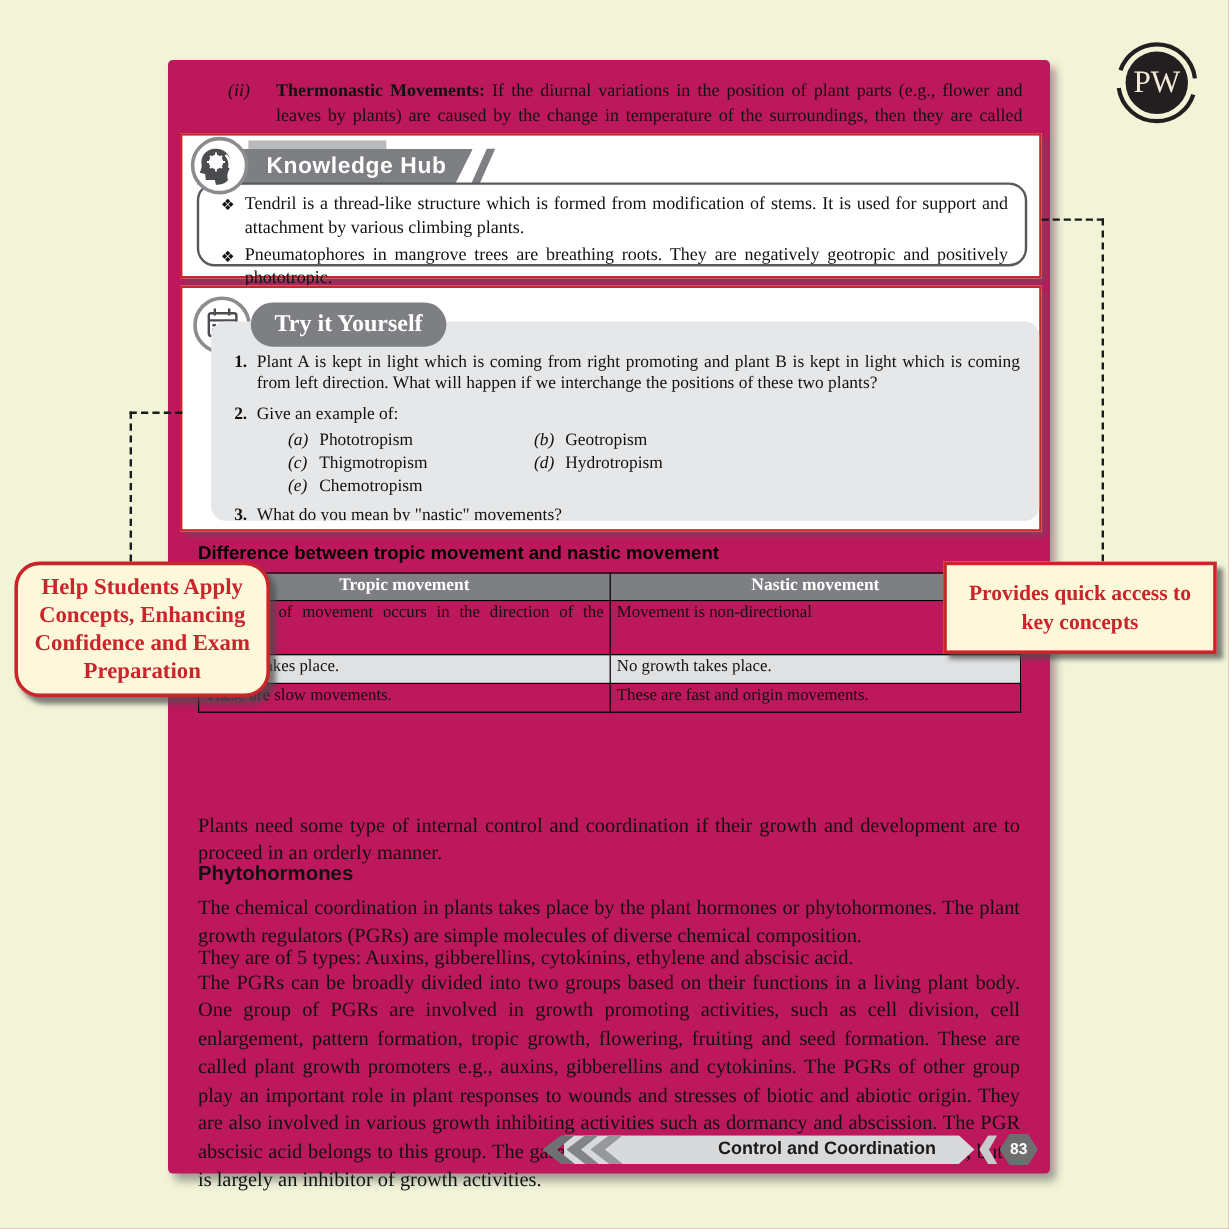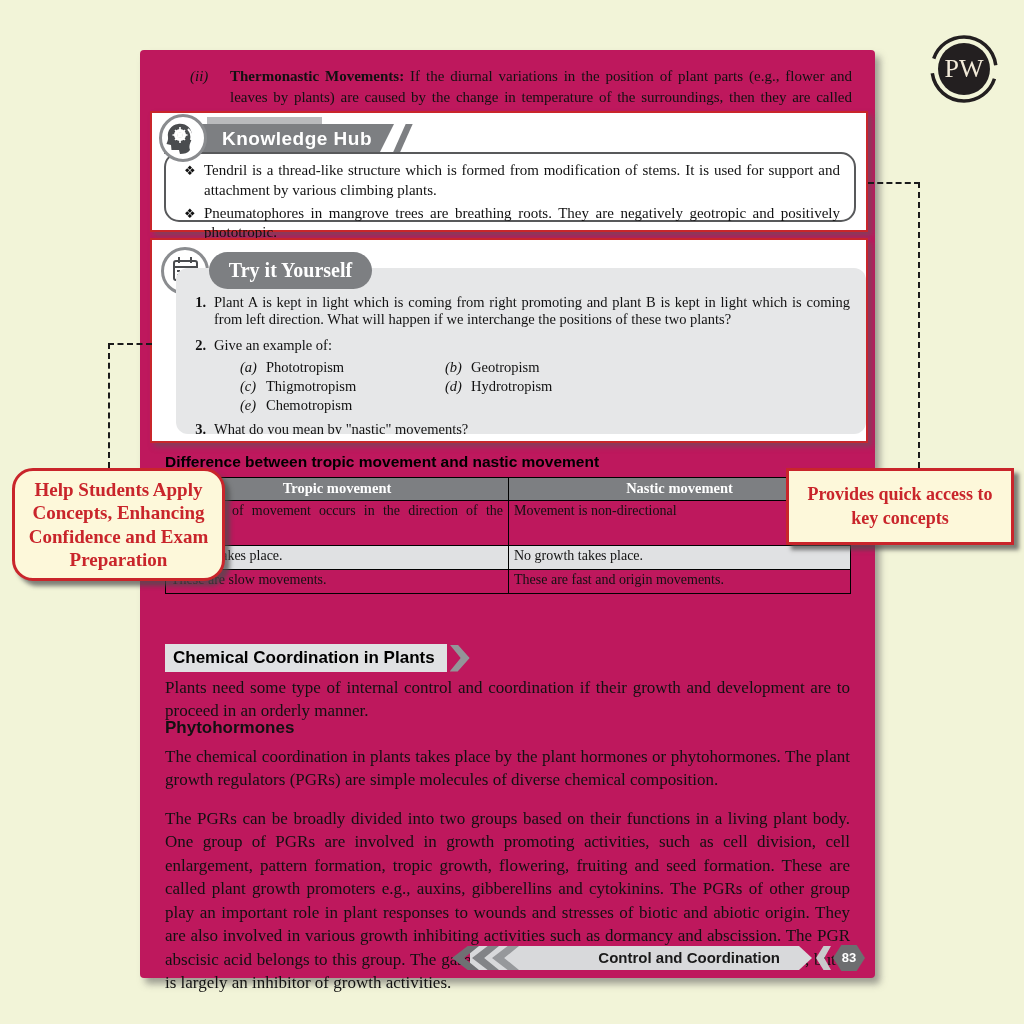--- a/index.html
+++ b/index.html
@@ -276,27 +276,24 @@
       <td style="height:21px">Growth takes place.</td>
       <td>No growth takes place.</td>
     </tr>
     <tr>
       <td style="height:21px">These are slow movements.</td>
       <td>These are fast and origin movements.</td>
     </tr>
   </tbody>
     </table>
 
-  <div class="abs chem-head-wrap">
-    <span class="chem-head">Chemical Coordination in Plants</span>
-    <span class="chem-chevron"></span>
-  </div>
   <div class="abs para p-intro">Plants need some type of internal control and coordination if their growth and development are to proceed in an orderly manner.</div>
   <div class="abs phyto-head">Phytohormones</div>
   <div class="abs para p1">The chemical coordination in plants takes place by the plant hormones or phytohormones. The plant growth regulators (PGRs) are simple molecules of diverse chemical composition.</div>
+  <div class="abs para p2">They are of 5 types: Auxins, gibberellins, cytokinins, ethylene and abscisic acid.</div>
   <div class="abs para p3">The PGRs can be broadly divided into two groups based on their functions in a living plant body. One group of PGRs are involved in growth promoting activities, such as cell division, cell enlargement, pattern formation, tropic growth, flowering, fruiting and seed formation. These are called plant growth promoters e.g., auxins, gibberellins and cytokinins. The PGRs of other group play an important role in plant responses to wounds and stresses of biotic and abiotic origin. They are also involved in various growth inhibiting activities such as dormancy and abscission. The PGR abscisic acid belongs to this group. The gaseous PGR, ethylene, could fit either of the groups, but it is largely an inhibitor of growth activities.</div>
 
   <div class="abs foot-bar">Control and Coordination</div>
   <div class="abs chv chv1"></div>
   <div class="abs chv chv2"></div>
   <div class="abs chv chv3"></div>
   <div class="abs tail-chv"></div>
   <div class="abs hex-badge">83</div>
 </div>
 

